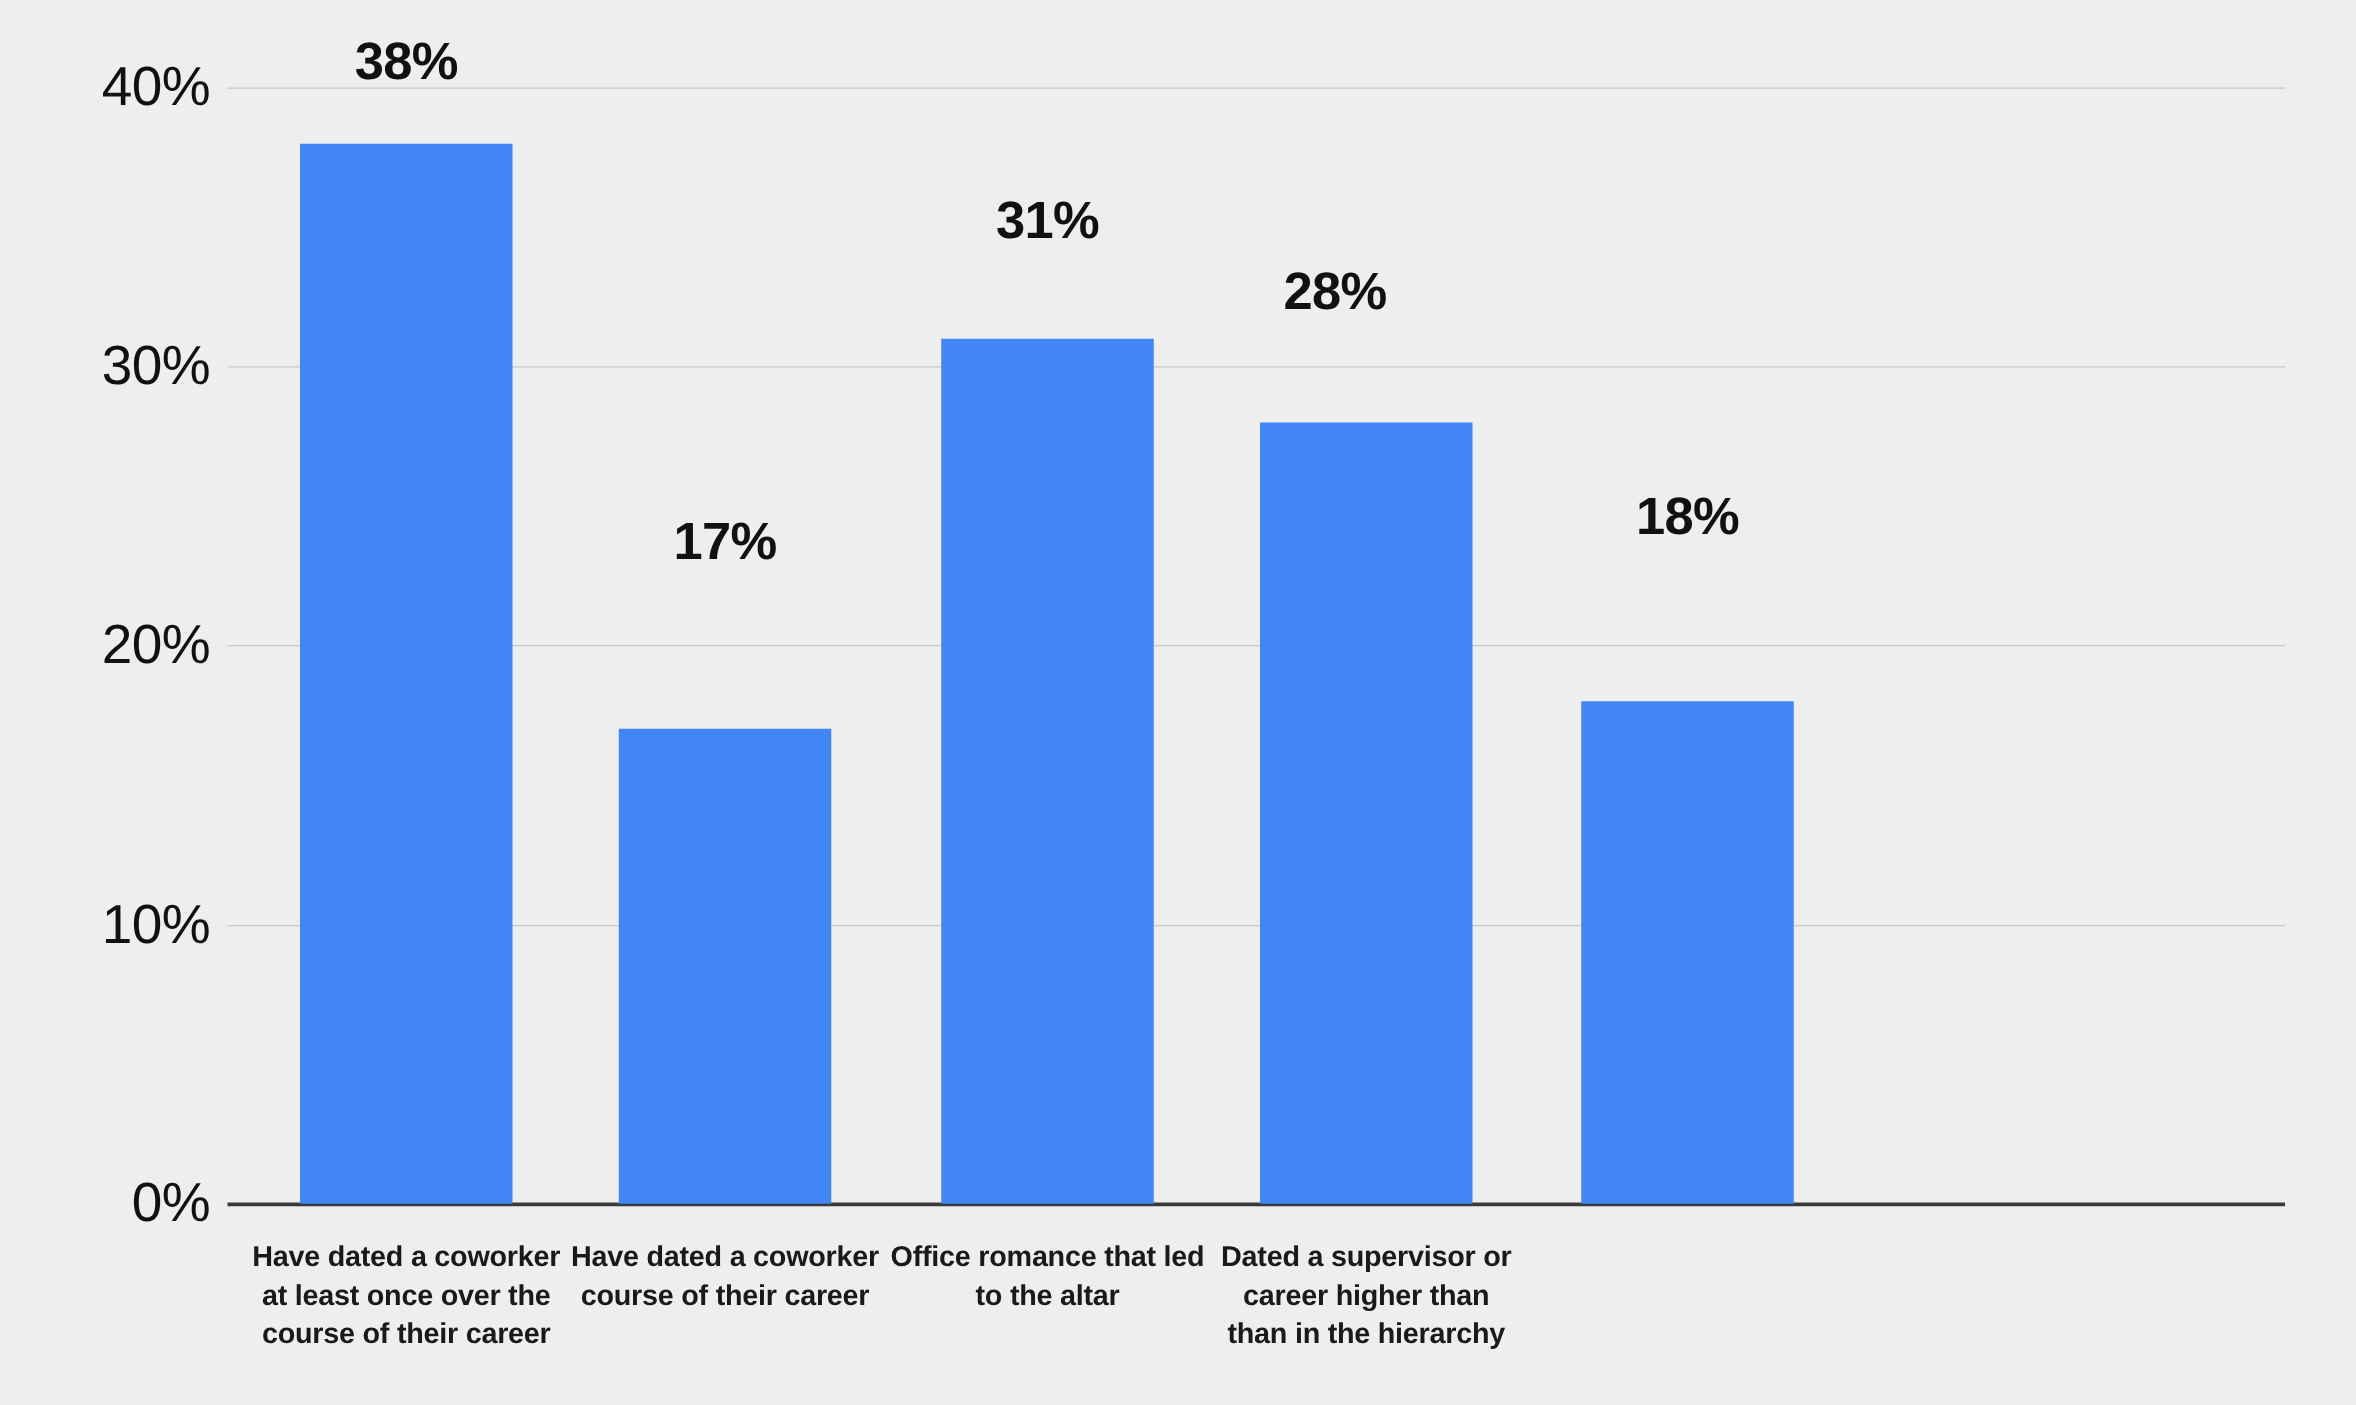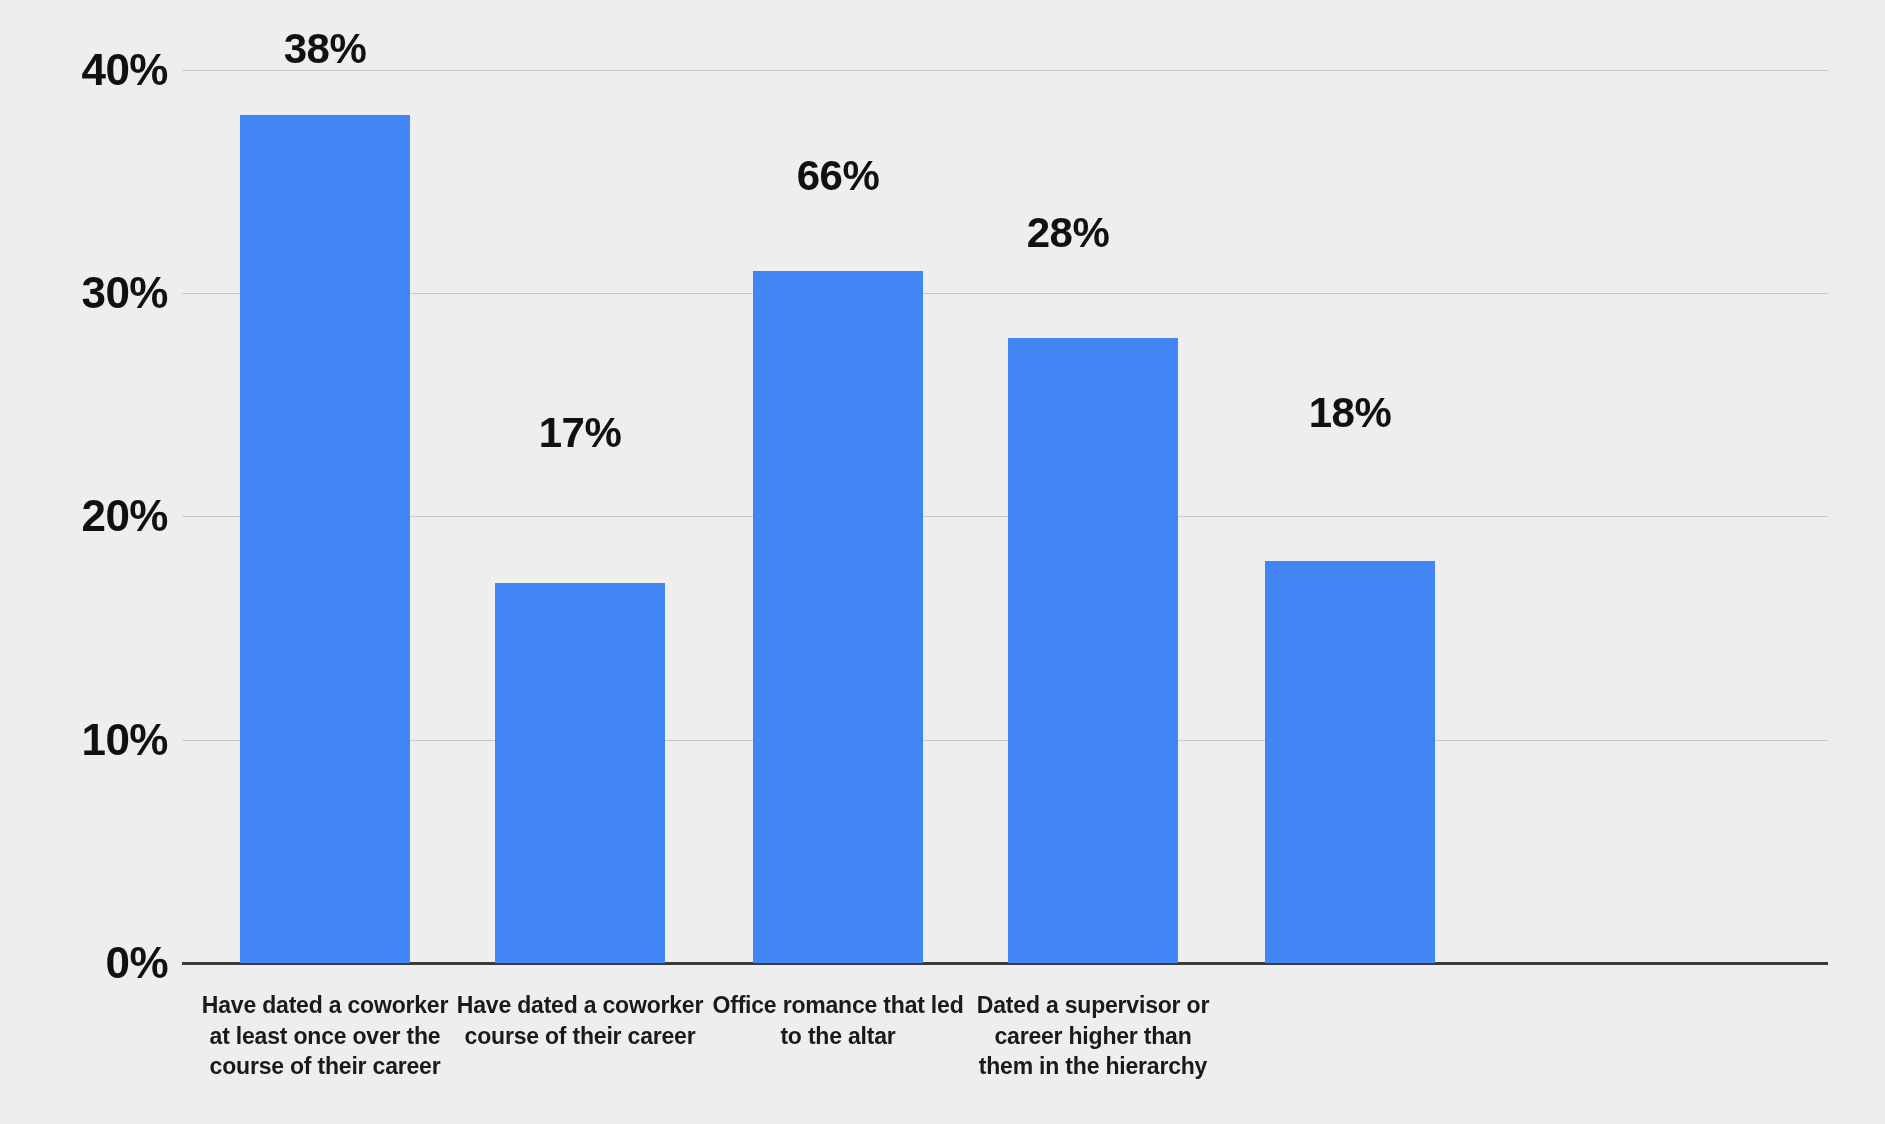--- a/index.html
+++ b/index.html
@@ -43,21 +43,21 @@
     width: 100%;
     height: 3px;
     background: #3a3a3a;
     bottom: -2px;
   }
 
   .ytick-label {
     position: absolute;
     right: 1717px;               
     font-size: 44px;
-    font-weight: bold;
+    font-weight: normal;
     color: #111111;
     letter-spacing: -0.5px;
     white-space: nowrap;
     text-align: right;
     transform: translateY(-50%);
     line-height: 1;
   }
 
   .bar {
     position: absolute;
@@ -110,21 +110,21 @@
 
     <div class="bar" style="left:58px;  width:170px; height:848px;"></div>
     <div class="bar" style="left:313px; width:170px; height:380px;"></div>
     <div class="bar" style="left:571px; width:170px; height:692px;"></div>
     <div class="bar" style="left:826px; width:170px; height:625px;"></div>
     <div class="bar" style="left:1083px;width:170px; height:402px;"></div>
   </div>
 
   <div class="bar-value" style="left:325px;  top:28px;">38%</div>
   <div class="bar-value" style="left:580px;  top:412px;">17%</div>
-  <div class="bar-value" style="left:838px;  top:155px;">66%</div>
+  <div class="bar-value" style="left:838px;  top:155px;">31%</div>
   <div class="bar-value" style="left:1068px; top:212px;">28%</div>
   <div class="bar-value" style="left:1350px; top:392px;">18%</div>
 
   <div class="cat-label" style="left:325px; width:280px;">
     <div>Have dated a coworker</div>
     <div>at least once over the</div>
     <div>course of their career</div>
   </div>
 
   <div class="cat-label" style="left:580px; width:280px;">
@@ -133,17 +133,17 @@
   </div>
 
   <div class="cat-label" style="left:838px; width:290px;">
     <div>Office romance that led</div>
     <div>to the altar</div>
   </div>
 
   <div class="cat-label" style="left:1093px; width:290px;">
     <div>Dated a supervisor or</div>
     <div>career higher than</div>
-    <div>them in the hierarchy</div>
+    <div>than in the hierarchy</div>
   </div>
 
 
 </div>
 
 </body></html>

